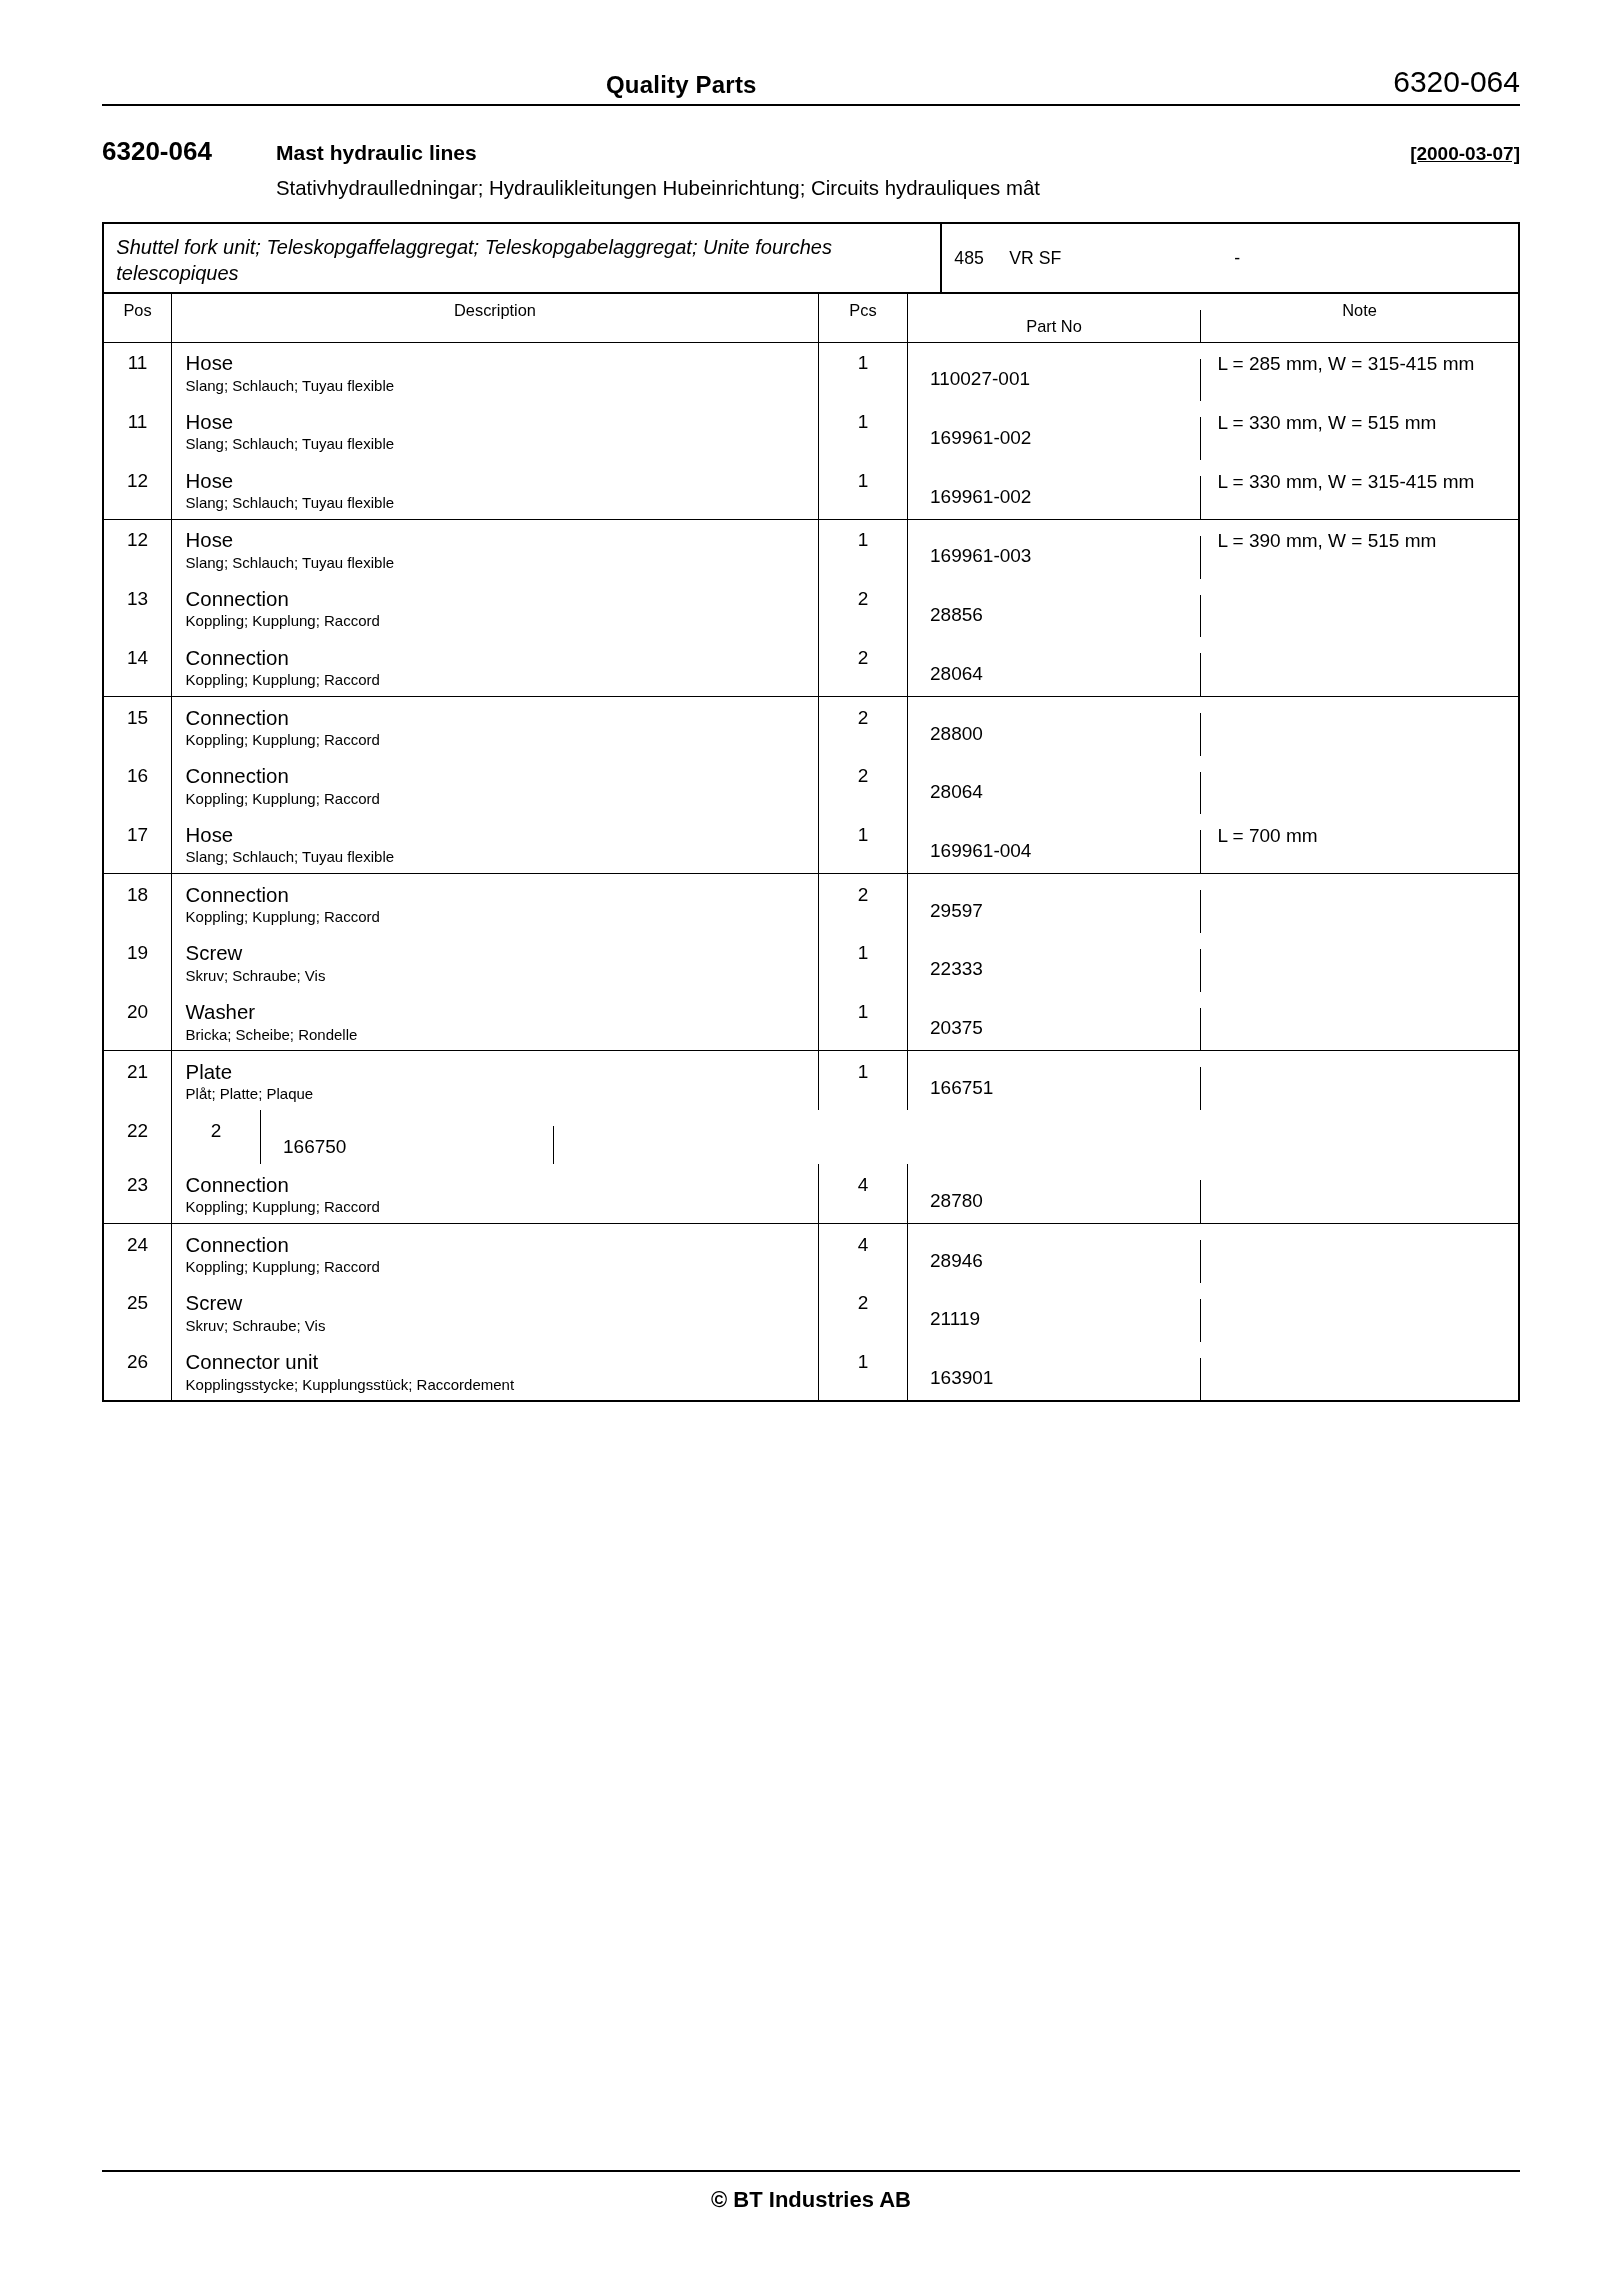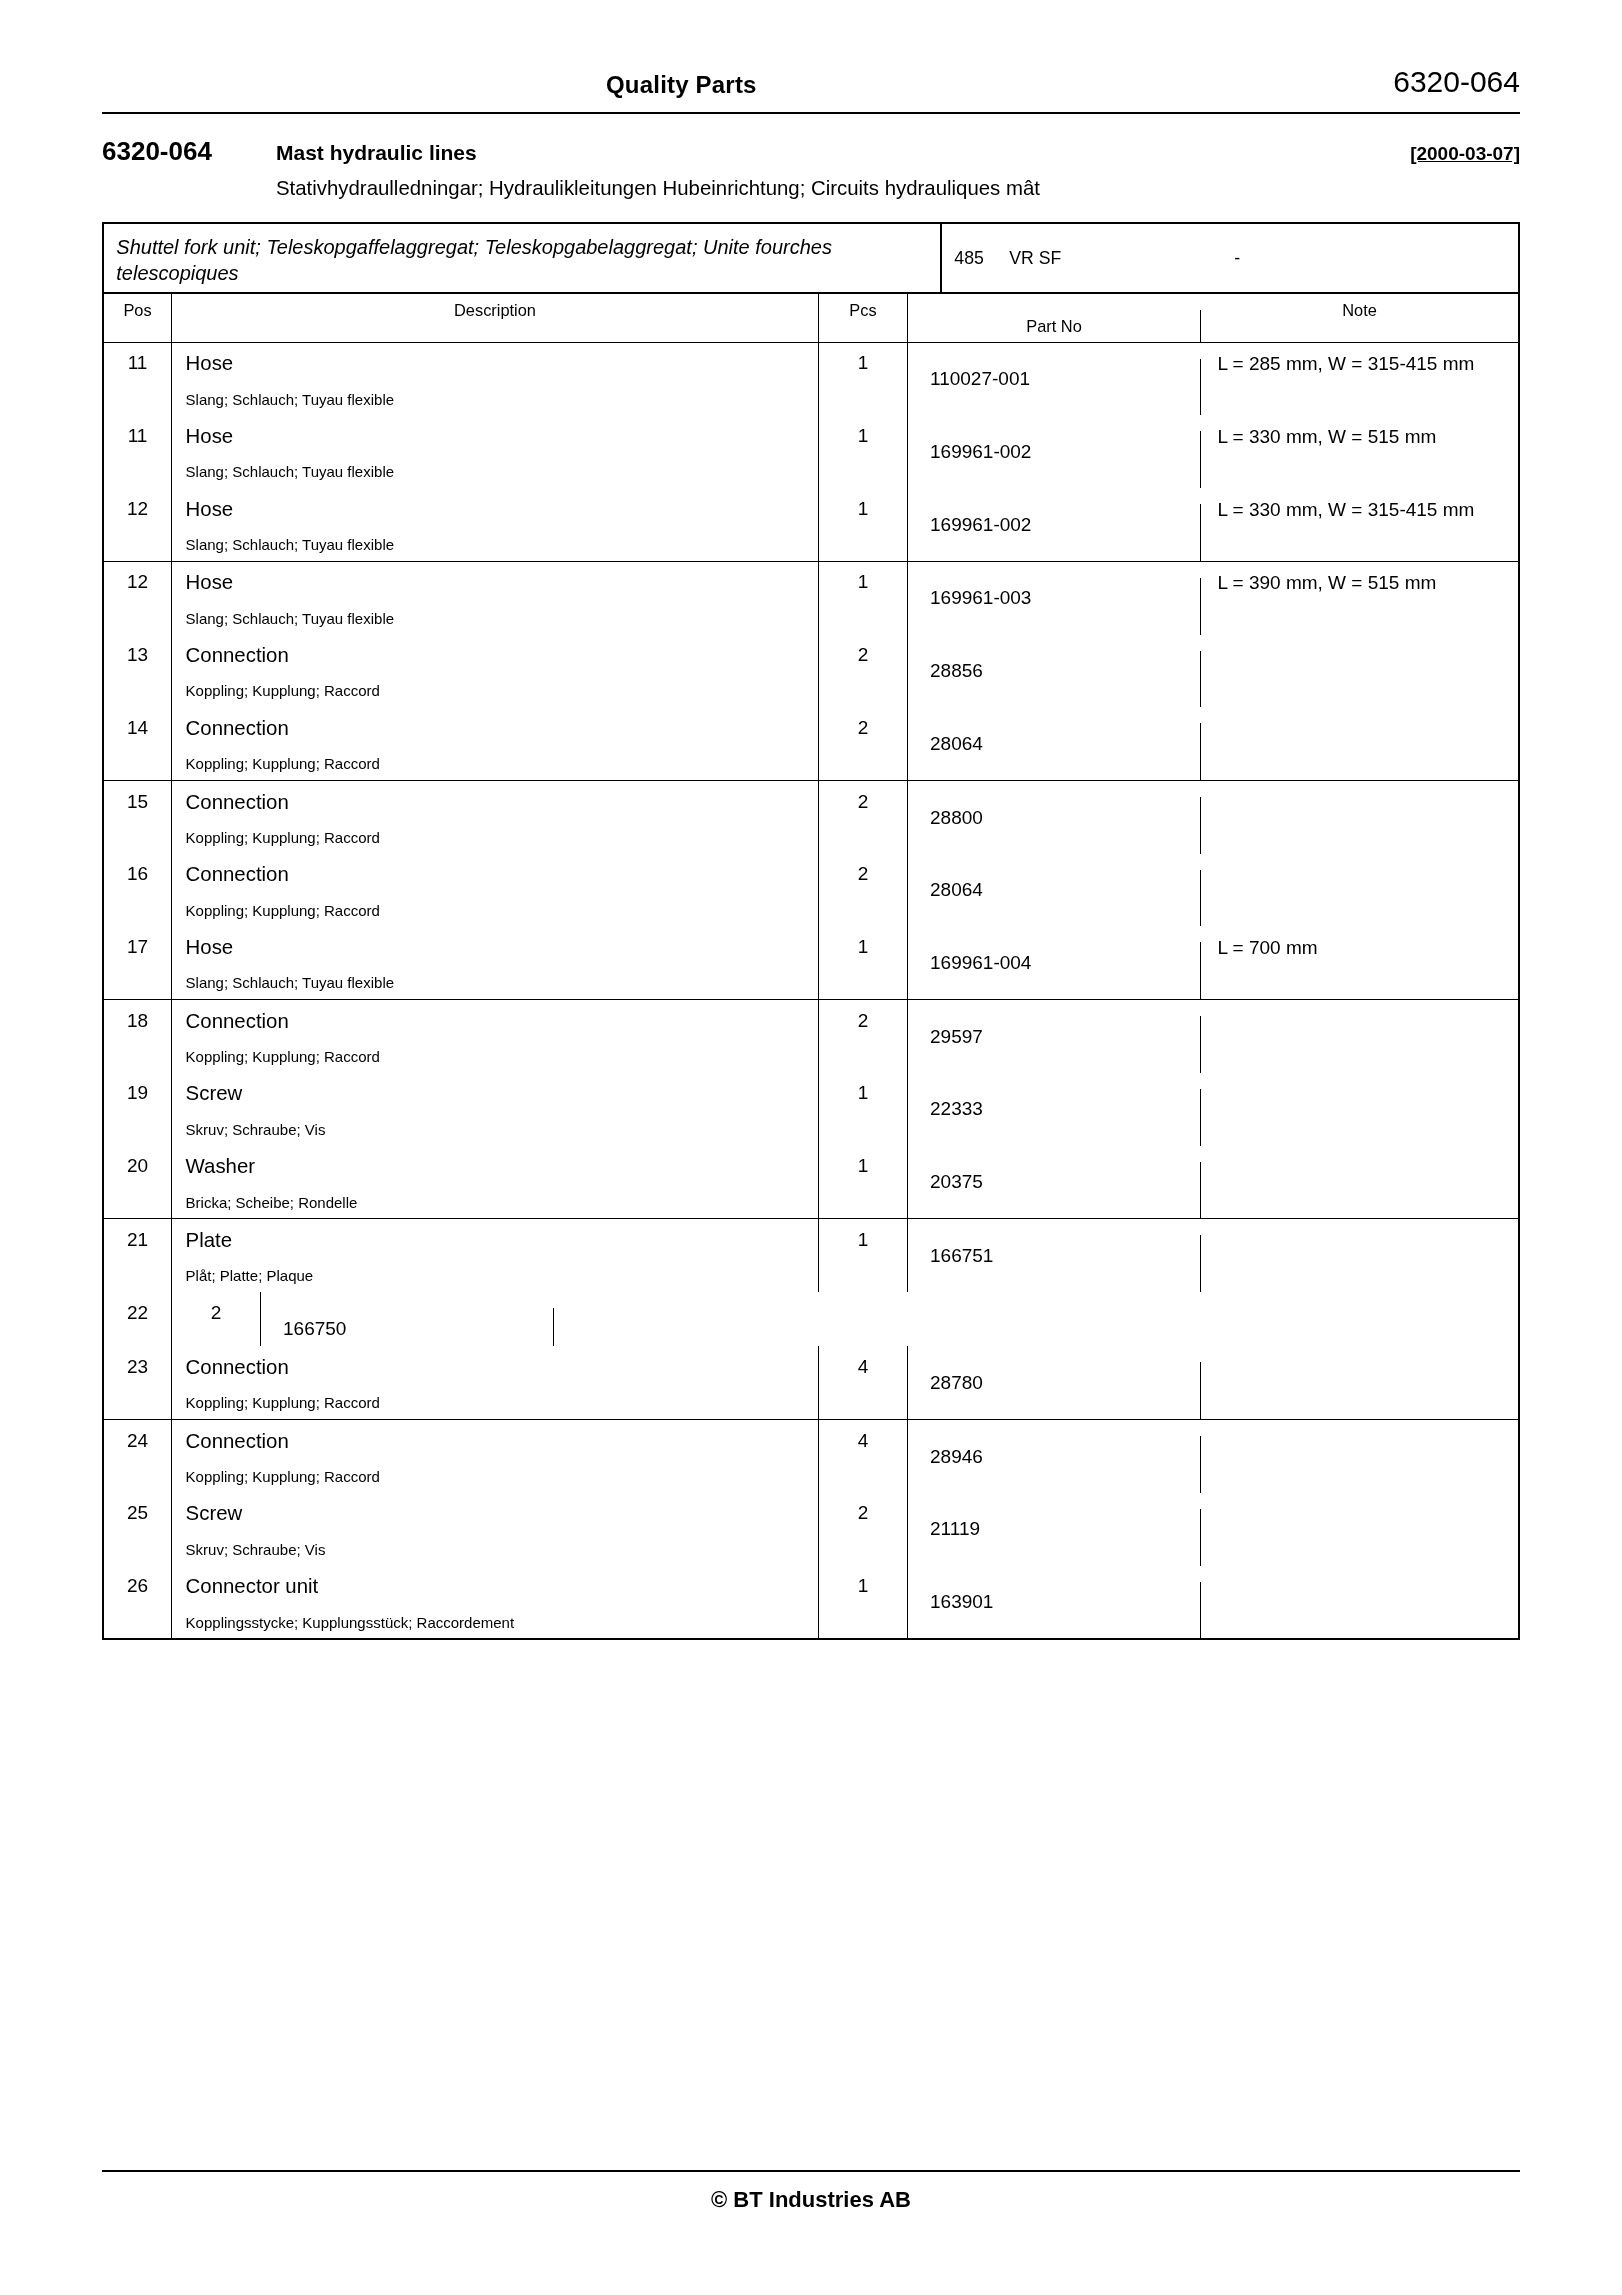--- a/index.html
+++ b/index.html
@@ -26,21 +26,21 @@
   .header {
     position: absolute;
     left: 102px;
     top: 65px;
     width: 1418px;
   }
   .header-row {
     display: flex;
     align-items: flex-end;
     justify-content: space-between;
-    padding-bottom: 13px;
+    padding-bottom: 5px;
     text-align: right;
   }
   .header-brand {
     font-size: 24px;
     font-weight: bold;
     letter-spacing: 0.2px;
     margin-left: 504px;
   }
   .header-docnum {
     font-size: 30px;
@@ -142,21 +142,21 @@
   .row > div {
     box-sizing: border-box;
   }
   .row .c-pos  { padding: 9.5px 0 6.8px 0; text-align: center; border-right: 1.4px solid #000; }
   .row .c-desc { padding: 9.5px 0 6.8px 13.6px; border-right: 1.4px solid #000; }
   .row .c-pcs  { padding: 9.5px 0 6.8px 0; text-align: center; border-right: 1.4px solid #000; }
   .row .c-part { padding: 9.5px 0 6.8px 22px; border-right: 1.4px solid #000; }
   .row .c-note { padding: 9.5px 16.4px 6.8px 16.4px; line-height: 1.3; }
 
   .desc-main { font-size: 20.4px; line-height: 1.1; }
-  .desc-sub  { font-size: 15px; line-height: 1.2; margin-top: 16px; }
+  .desc-sub  { font-size: 15px; line-height: 1.2; margin-top: 2px; }
 
   .group-sep { border-bottom: 1.4px solid #000; }
 
   
   .footer {
     position: absolute;
     left: 102px;
     bottom: 82px;
     width: 1418px;
     text-align: center;

